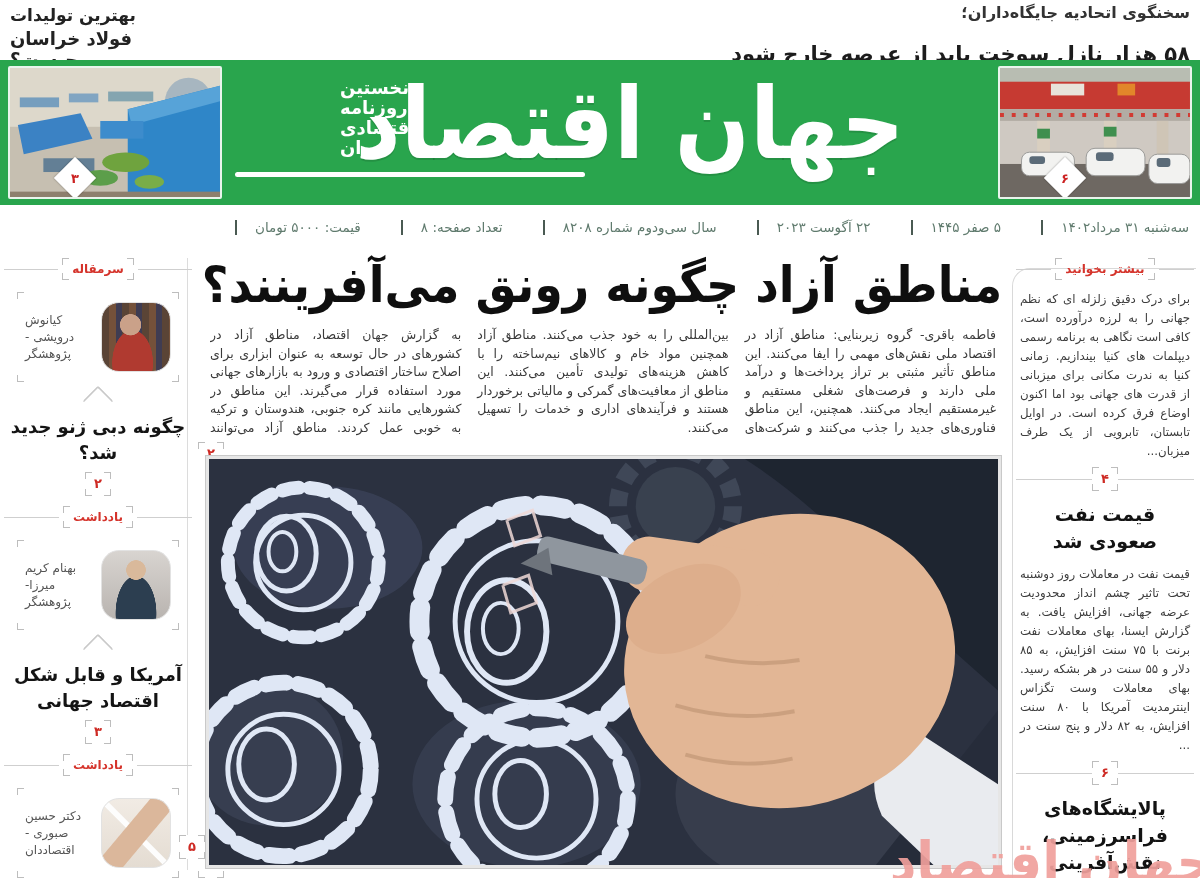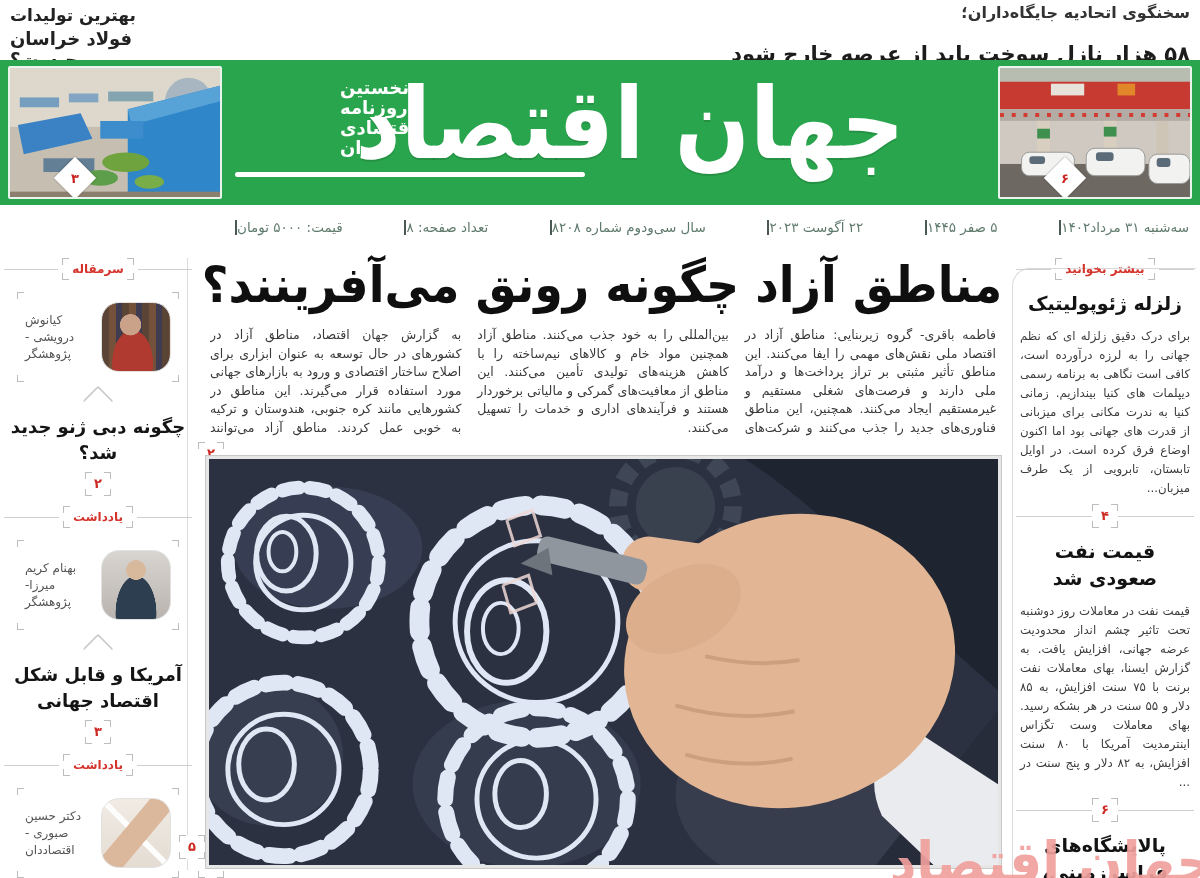--- a/index.html
+++ b/index.html
@@ -29,21 +29,21 @@
     transform:scaleY(1.12); text-shadow:0 2px 0 rgba(0,0,0,.12); white-space:nowrap; }
   .logo-underline { position:absolute; left:-65px; top:108px; width:350px; height:5px; background:#fff; border-radius:3px; }
   .tagline { position:absolute; left:340px; top:18px; width:120px; text-align:left; color:#fff;
     font-size:18px; font-weight:bold; line-height:20px; }
   .tagline .tl { border-bottom:0; }
 
   
   .dateline { position:absolute; left:5px; top:205px; width:1190px; height:45px;
     display:flex; align-items:center; justify-content:space-between; padding:0 6px 0 230px;
     color:#5f7a6d; font-size:13.5px; }
-  .dateline .item { border-left:2px solid #4a5a52; line-height:15px; padding-right:6px; }
+  .dateline .item { padding-left:18px; border-left:2px solid #4a5a52; line-height:15px; padding-right:6px; }
   .dateline .item:first-child { padding-right:0; }
 
   
   .content { position:absolute; left:0; top:250px; width:1200px; height:628px; }
   .vline-left { position:absolute; left:187px; top:8px; width:1px; height:612px; background:#dcdcdc; }
 
   
   .crop { position:relative; }
   .crop::before { content:""; position:absolute; inset:0; pointer-events:none; background:
     linear-gradient(#bdbdbd,#bdbdbd) left top/1px 7px no-repeat,
@@ -310,21 +310,20 @@
   </div>
 
   <div class="right-sb">
     <div class="rsb-frame"></div>
 
     <div class="tagline-row rsb-tagrow">
       <span class="tag-box crop">بیشتر بخوانید</span>
     </div>
 
     <div class="rsb-article">
-      <div class="rsb-title">زلزله ژئوپولیتیک</div>
       <div class="rsb-body">برای درک دقیق زلزله ای که نظم جهانی را به لرزه درآورده است، کافی است نگاهی به برنامه رسمی دیپلمات های کنیا بیندازیم. زمانی کنیا به ندرت مکانی برای میزبانی از قدرت های جهانی بود اما اکنون اوضاع فرق کرده است. در اوایل تابستان، تابرویی از یک طرف میزبان...</div>
       <div class="badge-row lined">
           <span class="pagebadge crop">۴</span>
         </div>
     </div>
 
     <div class="rsb-article">
       <div class="rsb-title">قیمت نفت صعودی شد</div>
       <div class="rsb-body">قیمت نفت در معاملات روز دوشنبه تحت تاثیر چشم انداز محدودیت عرضه جهانی، افزایش یافت. به گزارش ایسنا، بهای معاملات نفت برنت با ۷۵ سنت افزایش، به ۸۵ دلار و ۵۵ سنت در هر بشکه رسید. بهای معاملات وست تگزاس اینترمدیت آمریکا با ۸۰ سنت افزایش، به ۸۲ دلار و پنج سنت در ...</div>
       <div class="badge-row lined">

